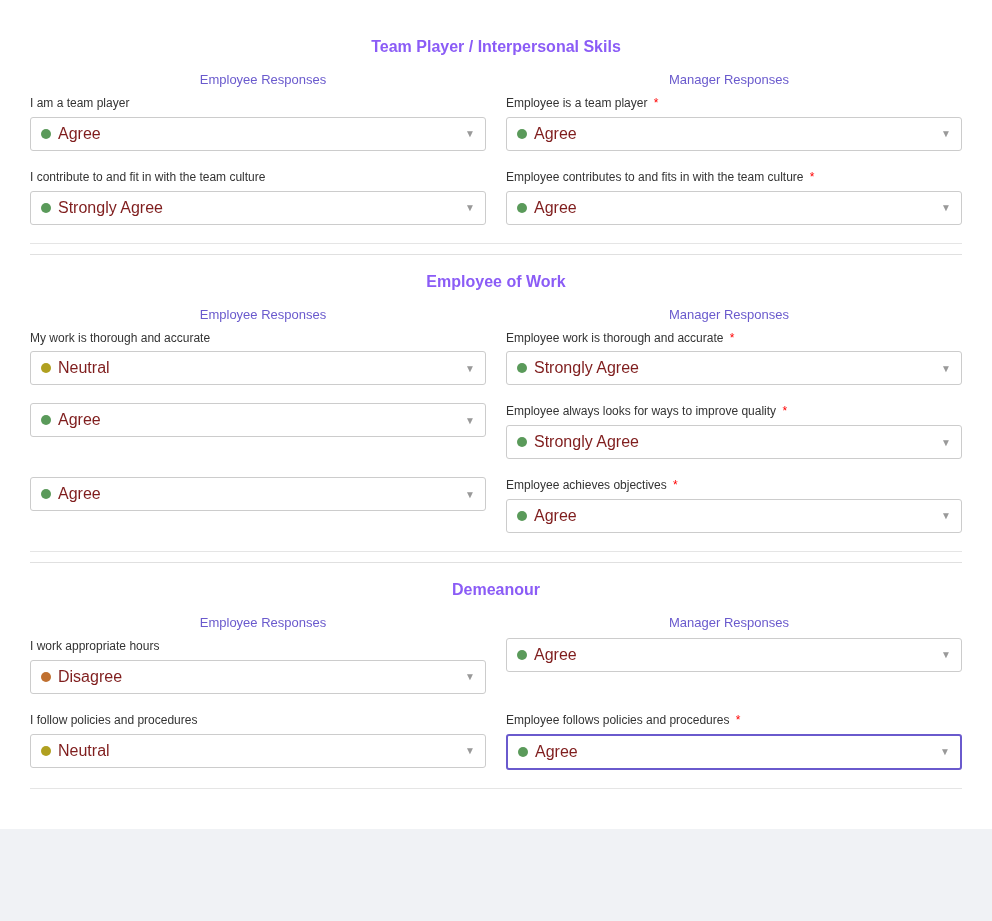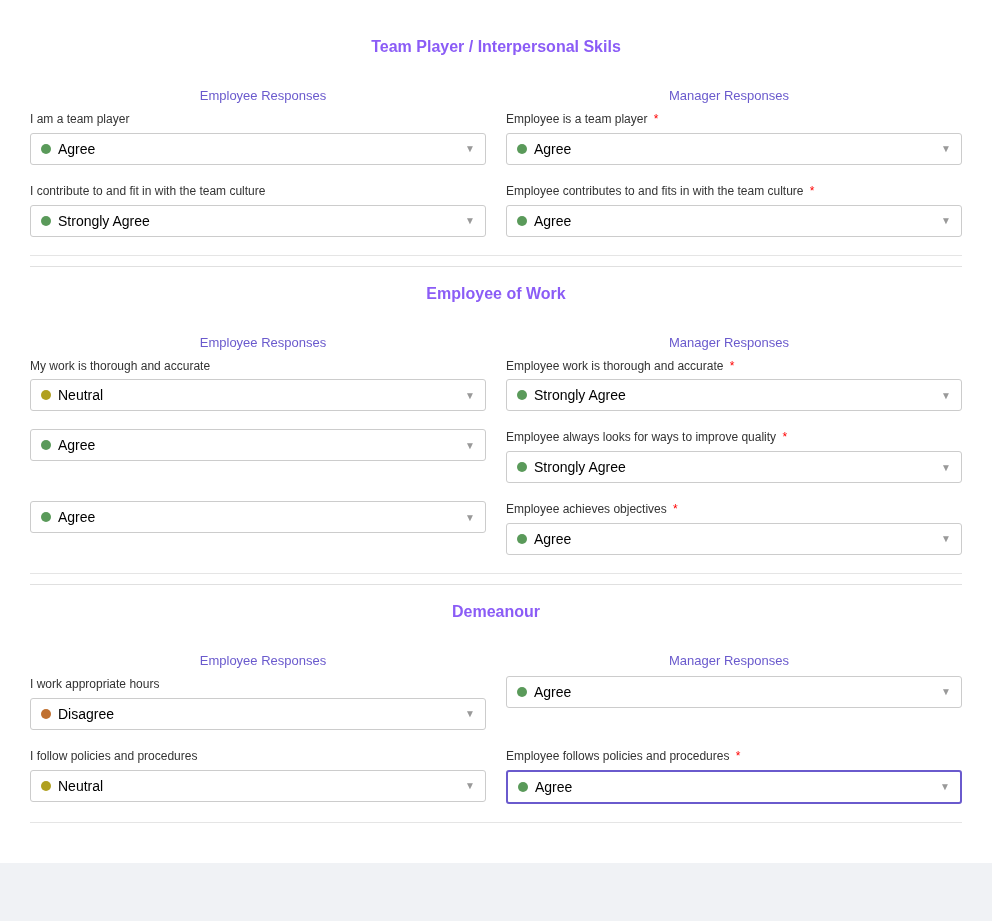--- a/index.html
+++ b/index.html
@@ -24,21 +24,21 @@
       border-top: 1px solid #e0e0e0;
       margin-top: 10px;
     }
     .section-title:first-child {
       border-top: none;
       margin-top: 0;
     }
     .columns-header {
       display: flex;
       margin-bottom: 8px;
-      margin-top: 22px;
+      margin-top: 6px;
     }
     .col-header {
       flex: 1;
       text-align: center;
       color: #6a5acd;
       font-size: 13px;
       font-weight: 500;
     }
     .question-block {
       margin-bottom: 18px;
@@ -83,22 +83,22 @@
     .dot {
       width: 10px;
       height: 10px;
       border-radius: 50%;
       display: inline-block;
     }
     .dot-green { background: #5a9a5a; }
     .dot-neutral { background: #b0a020; }
     .dot-disagree { background: #c07030; }
     .dropdown-value {
-      font-size: 14px;
-      color: #000000;
+      font-size: 16px;
+      color: #7f1d1d;
     }
     .chevron {
       font-size: 10px;
       color: #999;
     }
     .separator {
       border: none;
       border-top: 1px solid #e5e5e5;
       margin: 10px 0 0;
     }

